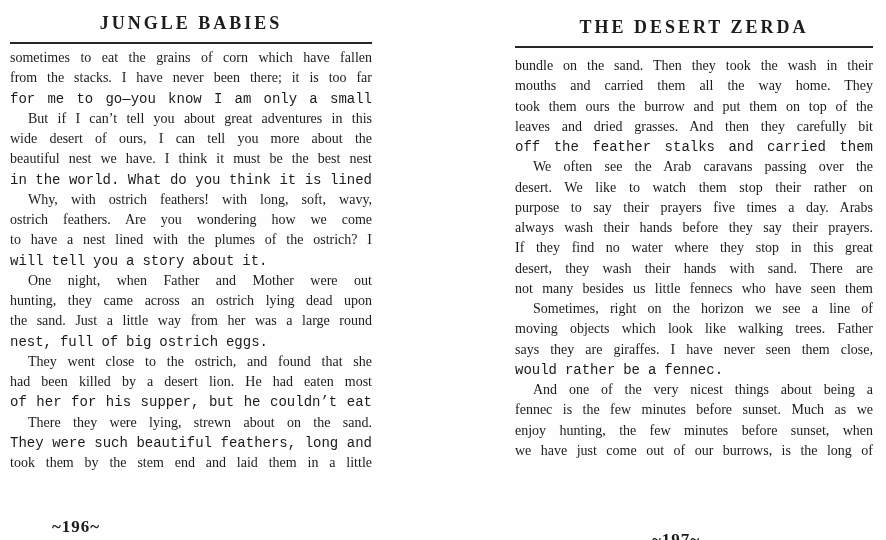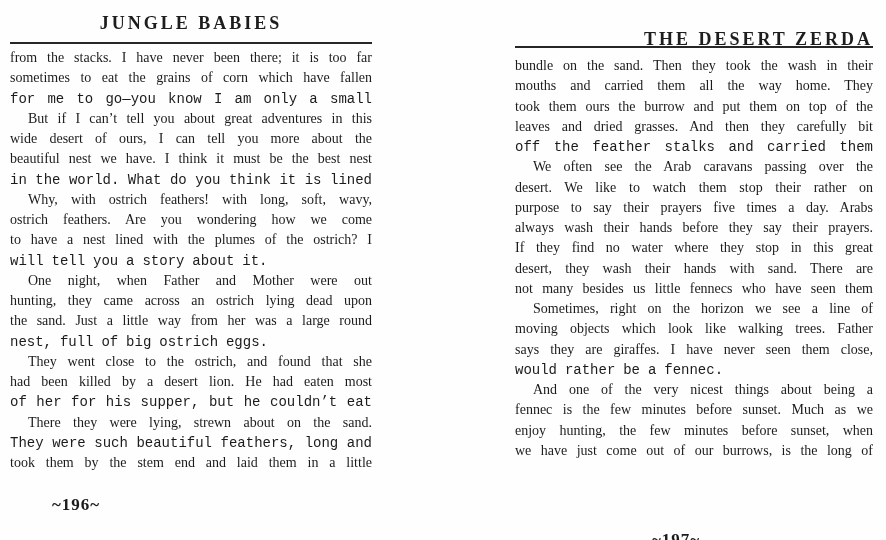--- a/index.html
+++ b/index.html
@@ -33,21 +33,21 @@
     width: 100%;
     margin: 0;
     text-align: center;
     font-size: 18px;
     font-weight: bold;
     letter-spacing: 3px;
     color: #1d1d1d;
     white-space: nowrap;
   }
   .page.left  .running-head { top: 13px; }
-  .page.right .running-head { top: 29px; text-align: right; }
+  .page.right .running-head { top: 17px; }
 
   .head-rule {
     position: absolute;
     left: 0;
     width: 100%;
     height: 2px;
     background: #262626;
   }
   .page.left  .head-rule { top: 42px; }
   .page.right .head-rule { top: 46px; }
@@ -77,34 +77,34 @@
   .pagenum {
     position: absolute;
     left: 0;
     width: 100%;
     box-sizing: border-box;
     font-size: 17px;
     letter-spacing: 1px;
     color: #1b1b1b;
     font-weight: bold;
   }
-  .page.left  .pagenum { top: 495px; text-align: left;  padding-left: 42px; }
+  .page.left  .pagenum { top: 517px; text-align: left;  padding-left: 42px; }
   .page.right .pagenum { top: 530px; text-align: center; padding-right: 36px; }
 </style>
 </head>
 <body>
 
 <div class="spread">
 
   <section class="page left">
     <h1 class="running-head">JUNGLE BABIES</h1>
     <div class="head-rule"></div>
     <div class="text-column">
+        <div class="line">sometimes to eat the grains of corn which have fallen</div>
         <div class="line">from the stacks.  I have never been there; it is too far</div>
-        <div class="line">sometimes to eat the grains of corn which have fallen</div>
         <div class="line no-j">for me to go—you know I am only a small zerda.</div>
         <div class="line ind">But if I can’t tell you about great adventures in this</div>
         <div class="line">wide desert of ours, I can tell you more about the</div>
         <div class="line">beautiful nest we have.  I think it must be the best nest</div>
         <div class="line no-j">in the world.  What do you think it is lined with?</div>
         <div class="line ind">Why, with ostrich feathers! with long, soft, wavy,</div>
         <div class="line">ostrich feathers.  Are you wondering how we come</div>
         <div class="line">to have a nest lined with the plumes of the ostrich?  I</div>
         <div class="line no-j">will tell you a story about it.</div>
         <div class="line ind">One night, when Father and Mother were out</div>

